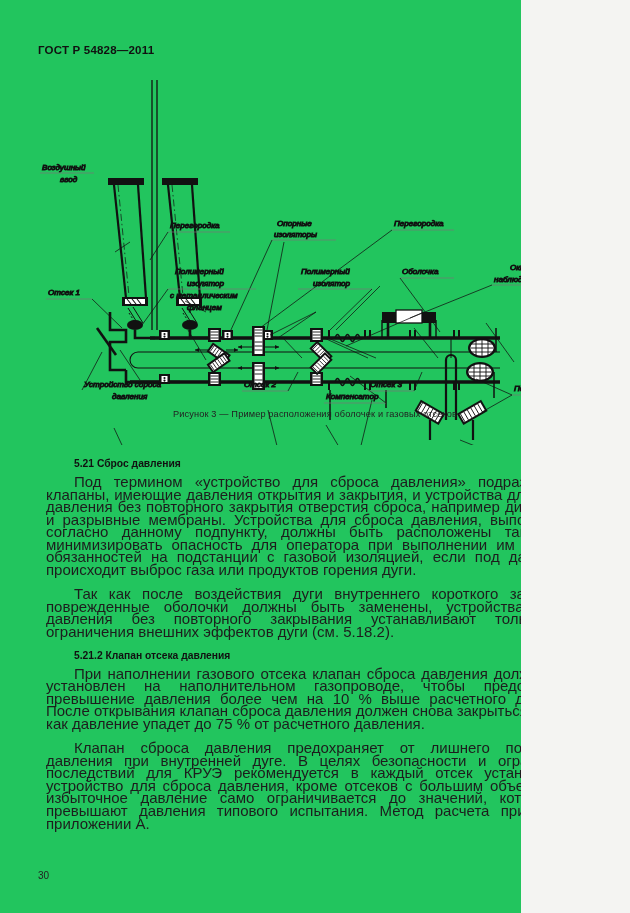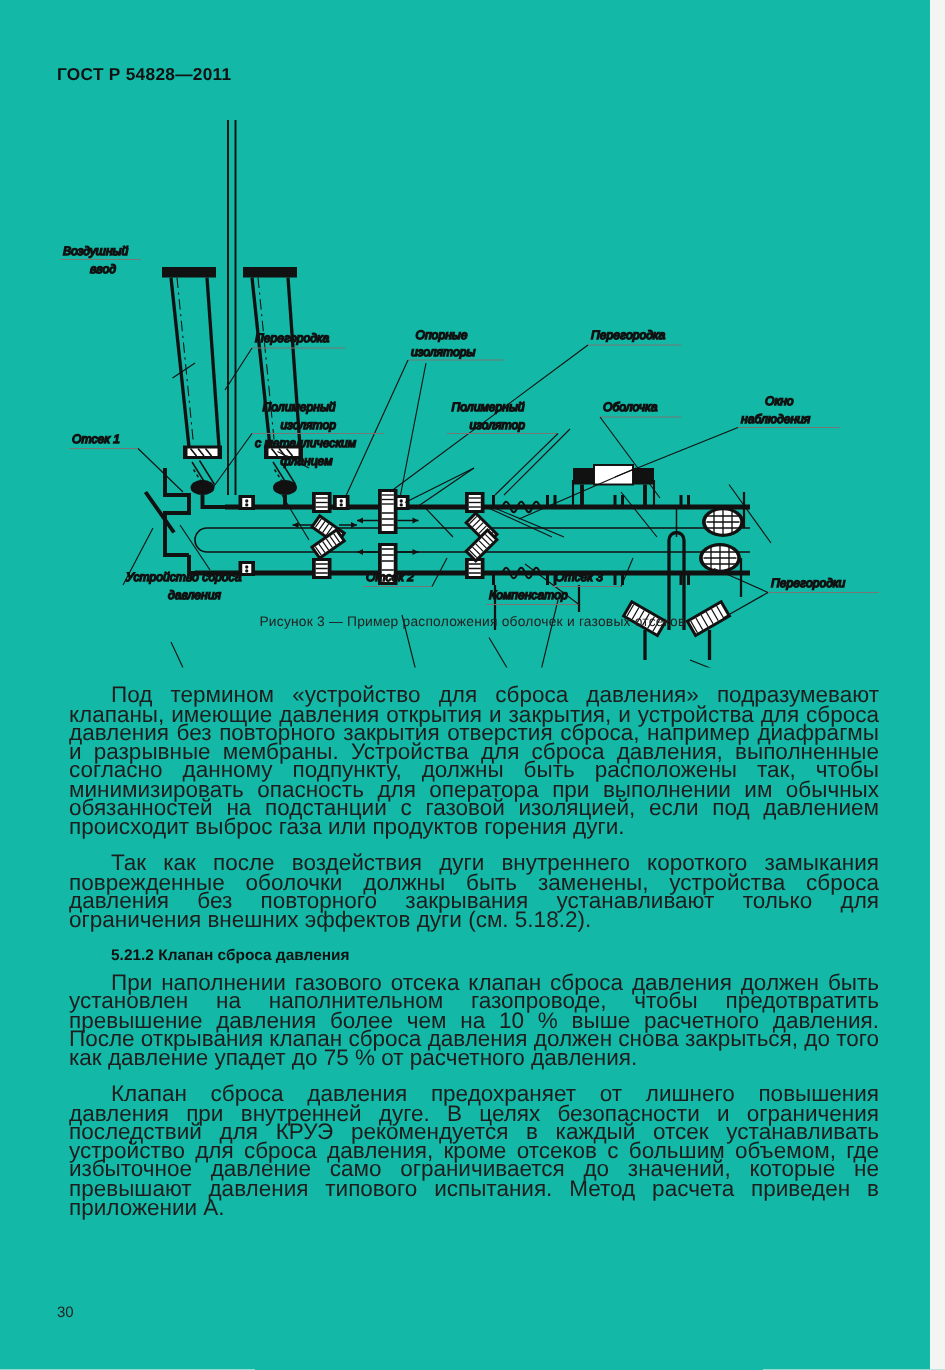--- a/index.html
+++ b/index.html
@@ -2,23 +2,23 @@
 <html><head>
 <meta charset="utf-8">
 <style>
   html, body {
     margin: 0;
     padding: 0;
     background: #f4f4f2;
   }
   .page {
     position: relative;
-    width: 620px;
+    width: 521px;
     height: 913px;
-    background: #14b8a6;
+    background: #22c55e;
     font-family: "Liberation Sans", sans-serif;
     color: #1a1a1a;
     overflow: hidden;
   }
   .doc-header {
     position: absolute;
     left: 38px;
     top: 44px;
     font-size: 11.5px;
     font-weight: bold;
@@ -513,27 +513,28 @@
         </g>
 
       </g>
     </svg>
   </div>
 
   <div class="fig-caption">Рисунок 3 — Пример расположения оболочек и газовых отсеков</div>
 
   <div class="body">
 
+    <h3 class="h3">5.21 Сброс давления</h3>
     <p class="para">Под термином «устройство для сброса давления» подразумевают клапаны, имеющие давления открытия и закрытия, и устройства для сброса давления без повторного закрытия отверстия сброса, например диафрагмы и разрывные мембраны. Устройства для сброса давления, выполненные согласно данному подпункту, должны быть расположены так, чтобы минимизировать опасность для оператора при выполнении им обычных обязанностей на подстанции с газовой изоляцией, если под давлением происходит выброс газа или продуктов горения дуги.</p>
 
     <div class="gap-a"></div>
     <p class="para">Так как после воздействия дуги внутреннего короткого замыкания поврежденные оболочки должны быть заменены, устройства сброса давления без повторного закрывания устанавливают только для ограничения внешних эффектов дуги (см. 5.18.2).</p>
 
     <div class="gap-b"></div>
-    <h3 class="h3">5.21.2 Клапан сброса давления</h3>
+    <h3 class="h3">5.21.2 Клапан отсека давления</h3>
     <p class="para">При наполнении газового отсека клапан сброса давления должен быть установлен на наполнительном газопроводе, чтобы предотвратить  превышение давления более чем на 10 % выше расчетного давления. После открывания  клапан  сброса  давления  должен снова закрыться, до того как давление упадет до 75 % от расчетного давления.</p>
 
     <div class="gap-c"></div>
     <p class="para">Клапан сброса давления предохраняет от лишнего повышения давления при внутренней дуге. В целях безопасности и ограничения последствий для КРУЭ рекомендуется  в каждый отсек устанавливать устройство для сброса давления, кроме отсеков с большим объемом, где избыточное давление само ограничивается до значений, которые не превышают давления типового испытания. Метод расчета приведен в приложении А.</p>
 
   </div>
 
   <div class="page-num">30</div>
 
 </div>

